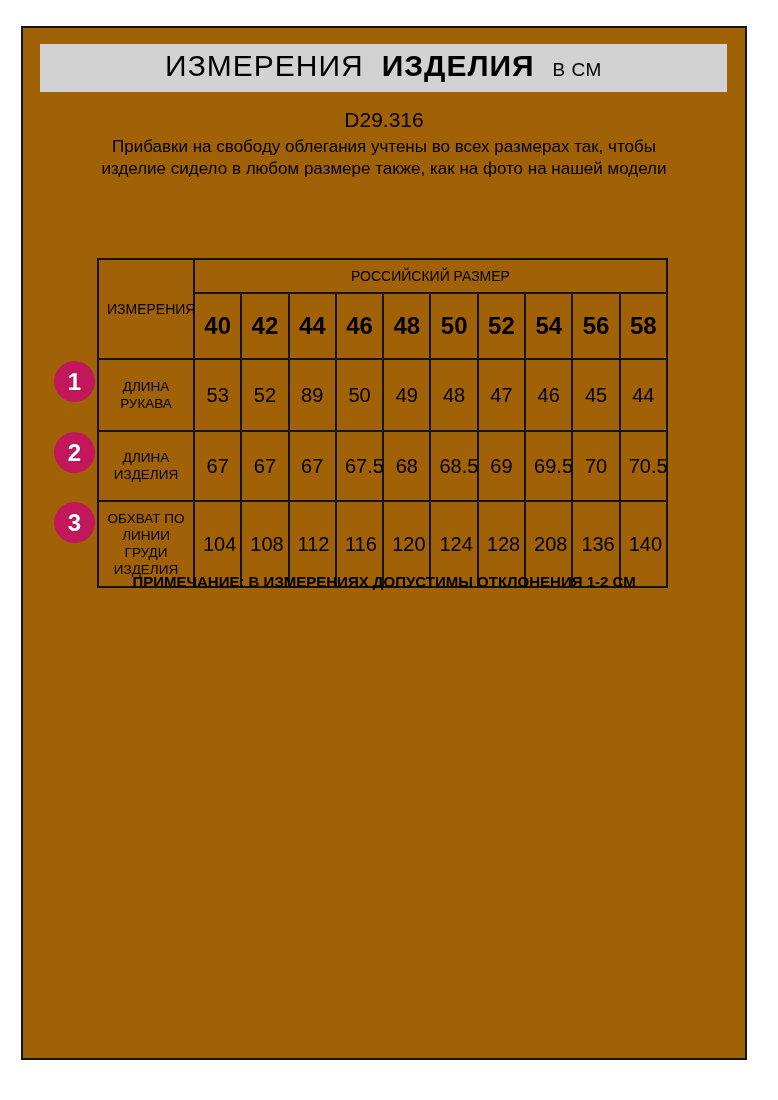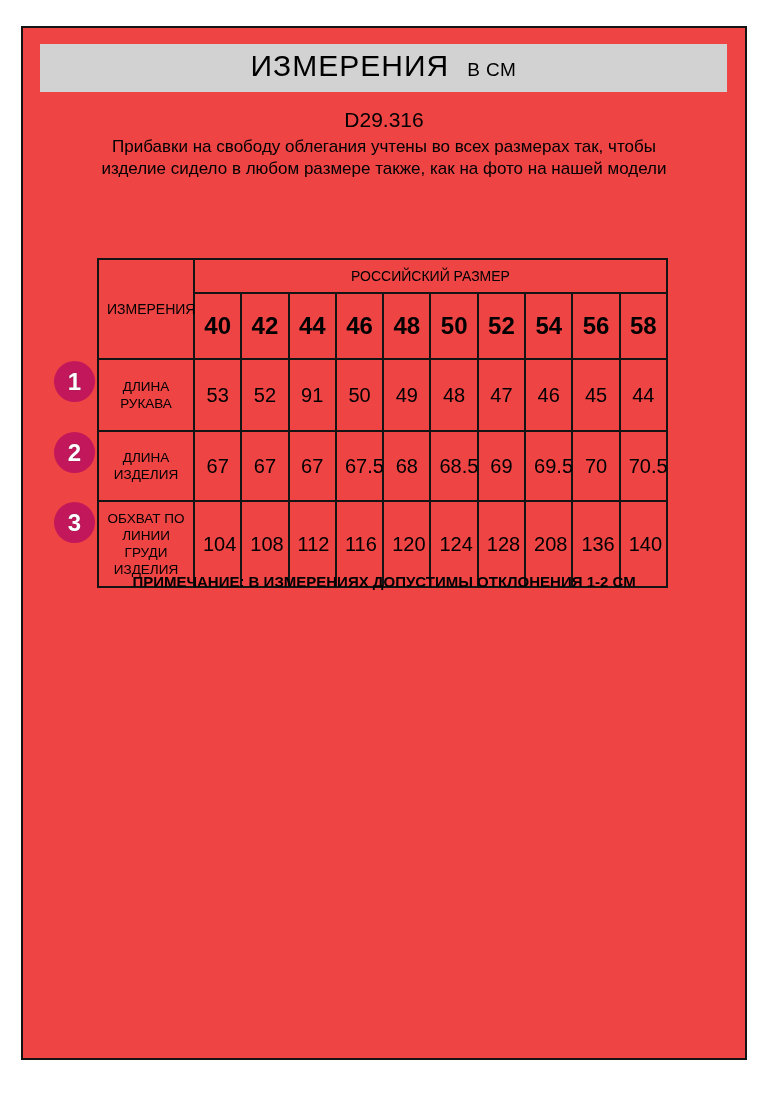--- a/index.html
+++ b/index.html
@@ -7,21 +7,21 @@
     width: 778px; height: 1100px;
     background: #ffffff;
     font-family: "Liberation Sans", "DejaVu Sans", sans-serif;
     color: #000;
   }
   .page-frame {
     position: absolute;
     left: 21px; top: 26px;
     width: 726px; height: 1034px;
     border: 2px solid #141414;
-    background: #ef4444;
+    background: #a16207;
   }
   .title-bar {
     position: absolute;
     left: 17px; top: 16px;
     width: 687px; height: 48px;
     background: #d2d2d2;
     display: flex;
     align-items: baseline;
     justify-content: center;
     gap: 18px;
@@ -124,20 +124,21 @@
     font-weight: bold;
   }
 </style>
 </head>
 <body>
 
 <div class="page-frame">
 
   <div class="title-bar">
     <span class="title-main">ИЗМЕРЕНИЯ</span>
+    <span class="title-bold">ИЗДЕЛИЯ</span>
     <span class="title-unit">В СМ</span>
   </div>
 
   <div class="product-code">D29.316</div>
 
   <div class="description">Прибавки на свободу облегания учтены во всех размерах так, чтобы изделие сидело в любом размере также, как на фото на нашей модели</div>
 
   <table class="size-table">
     <colgroup>
       <col class="label-col">
@@ -166,21 +167,21 @@
         <td class="size-cell">50</td>
         <td class="size-cell">52</td>
         <td class="size-cell">54</td>
         <td class="size-cell">56</td>
         <td class="size-cell">58</td>
       </tr>
       <tr class="data-row-1">
         <td class="label-cell">ДЛИНА РУКАВА</td>
         <td class="value-cell">53</td>
         <td class="value-cell">52</td>
-        <td class="value-cell">91</td>
+        <td class="value-cell">89</td>
         <td class="value-cell">50</td>
         <td class="value-cell">49</td>
         <td class="value-cell">48</td>
         <td class="value-cell">47</td>
         <td class="value-cell">46</td>
         <td class="value-cell">45</td>
         <td class="value-cell">44</td>
       </tr>
       <tr class="data-row-2">
         <td class="label-cell">ДЛИНА ИЗДЕЛИЯ</td>

